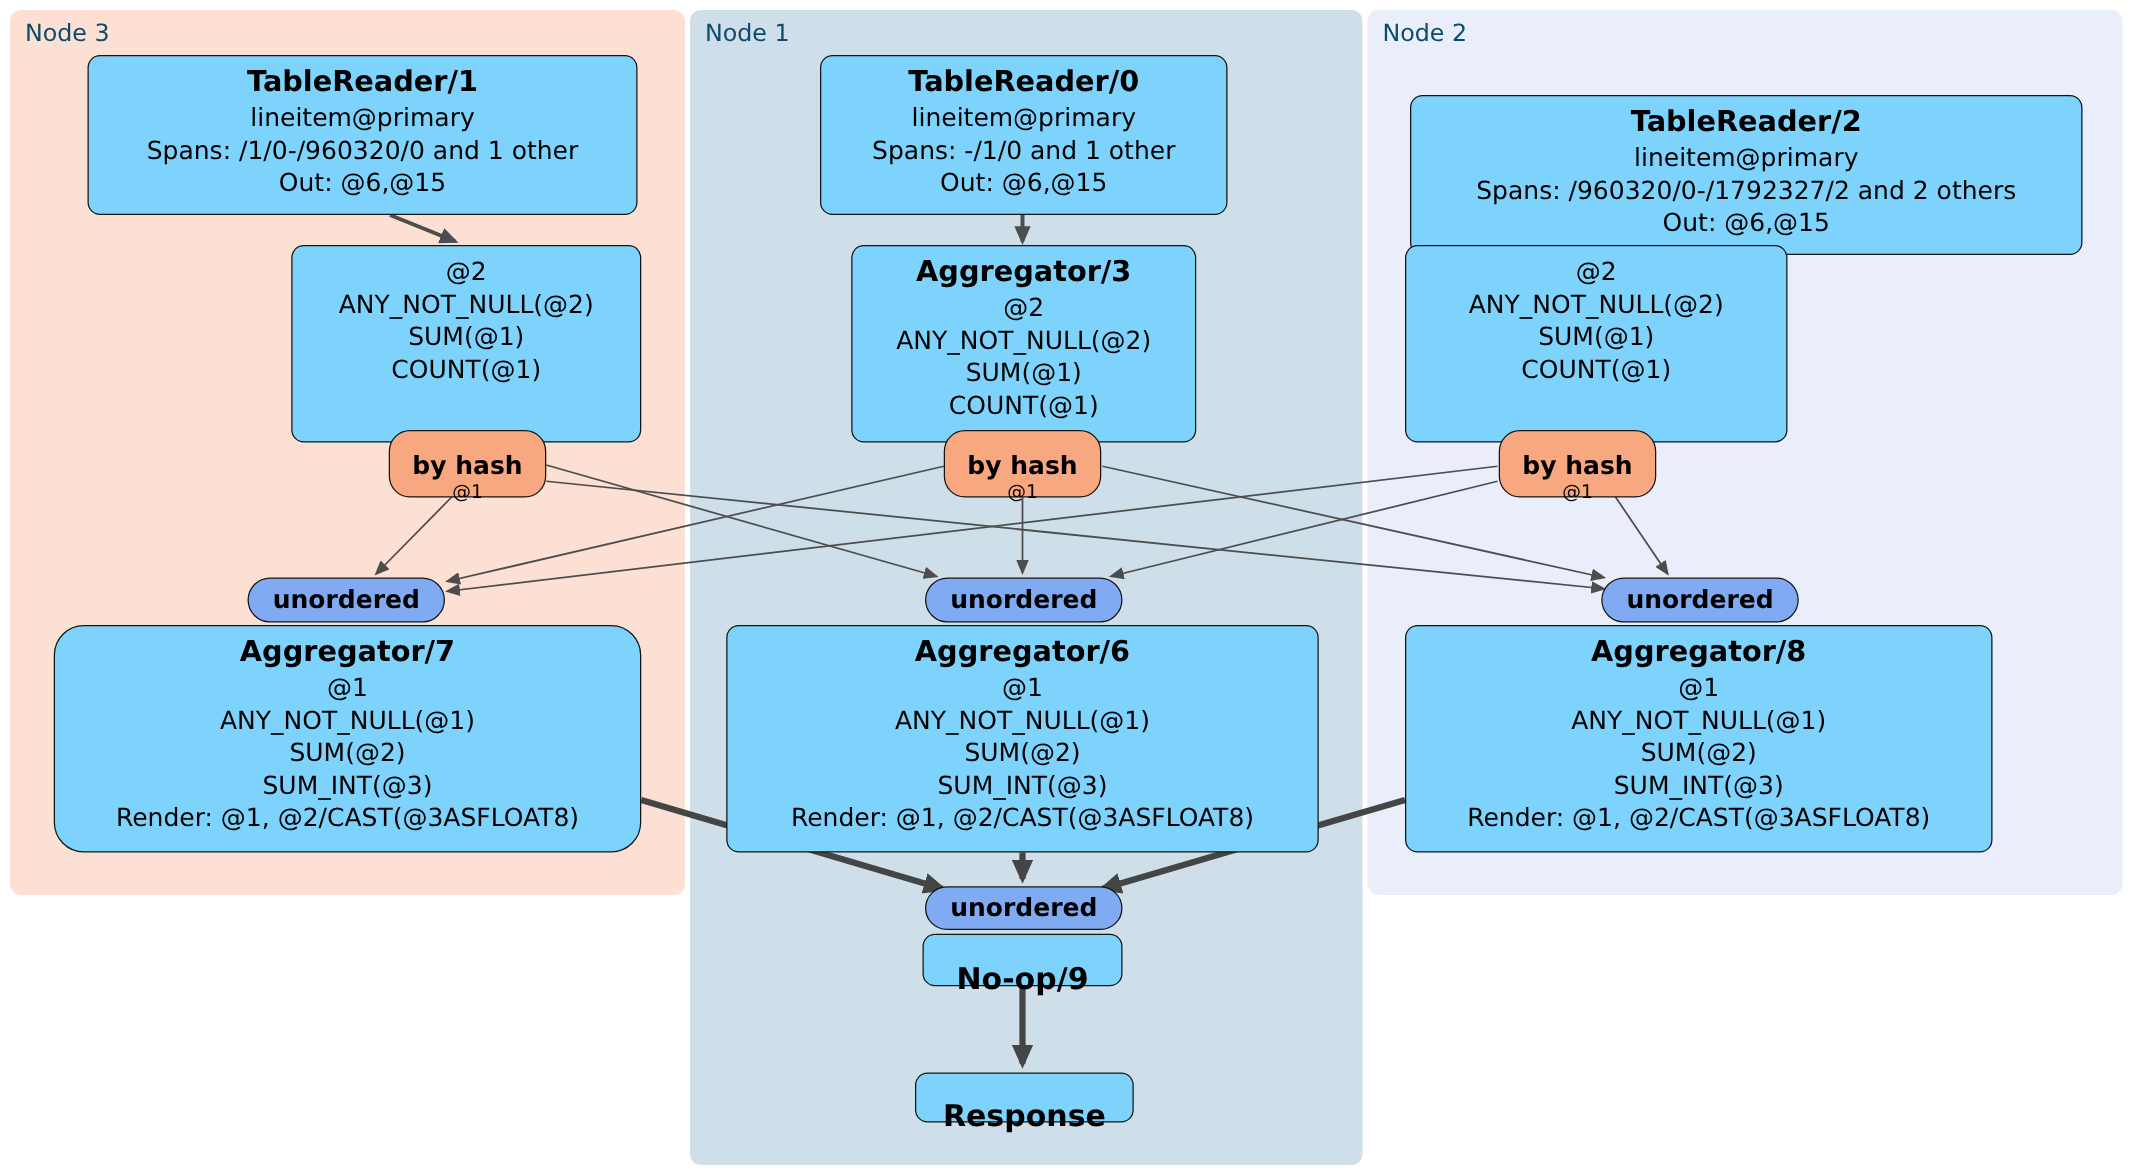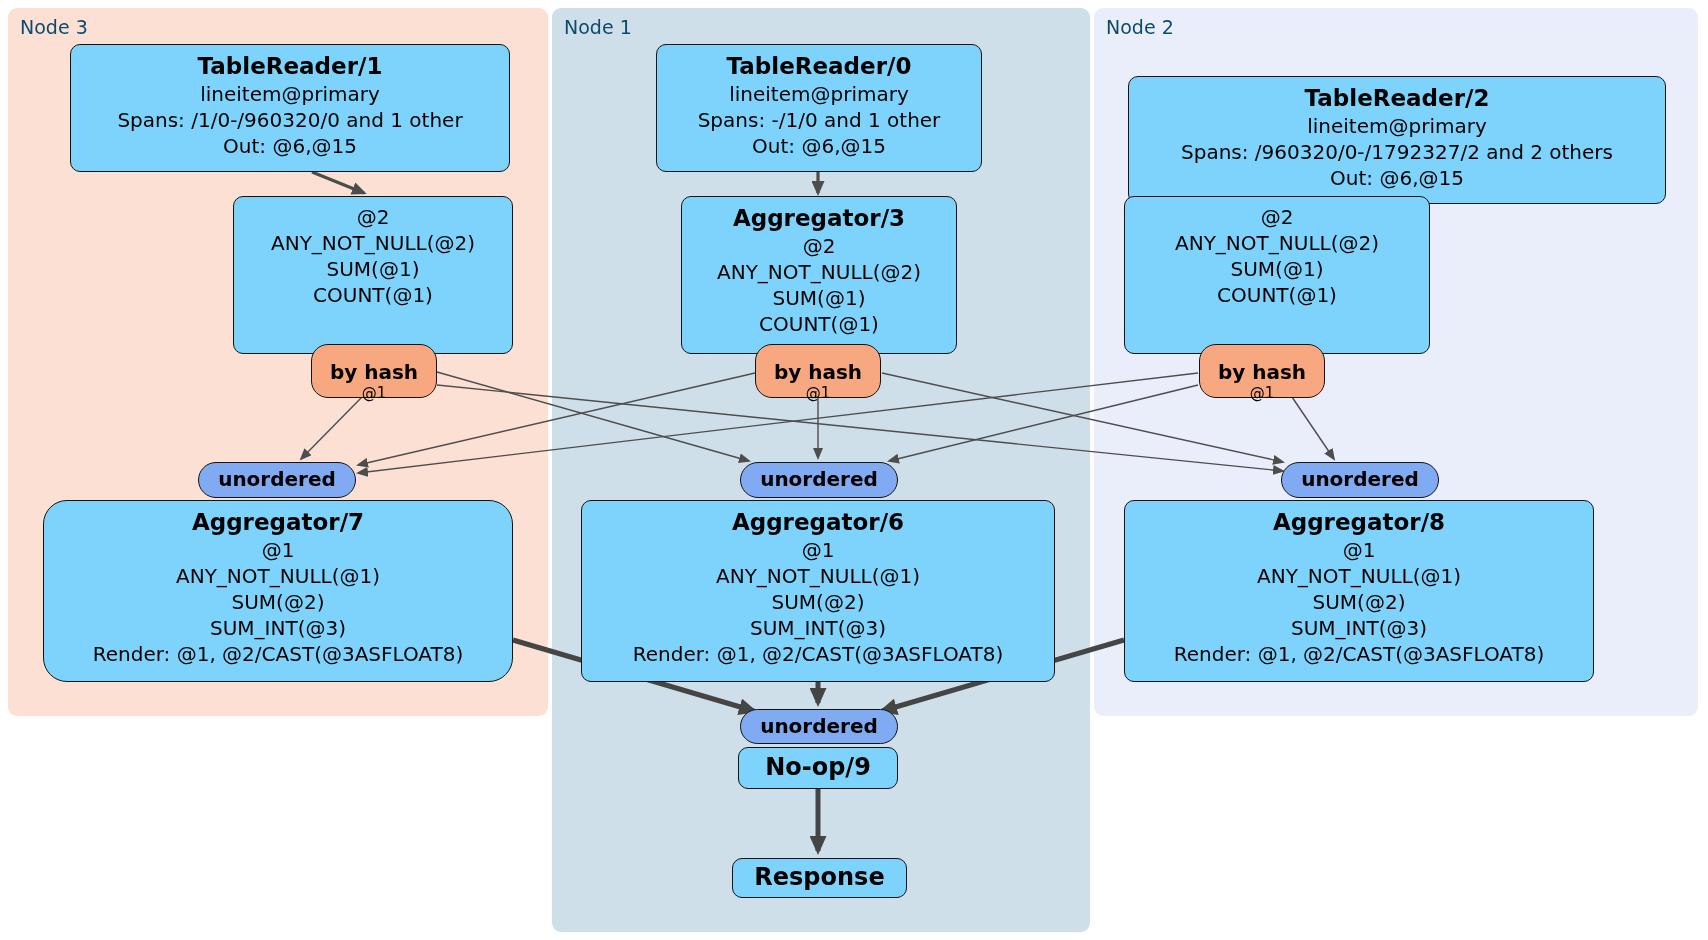--- a/index.html
+++ b/index.html
@@ -18,21 +18,21 @@
 
   .router{position:absolute;background:#f7a880;border:1.7px solid #141414;border-radius:17px;
           text-align:center;box-sizing:border-box;padding-top:15px;}
   .router .rlabel{font-weight:bold;font-size:20px;line-height:24px;}
   .router .rsub{font-size:15px;line-height:19px;}
 
   .sync{position:absolute;background:#80aaf2;border:1.7px solid #141414;border-radius:18px;
         text-align:center;box-sizing:border-box;}
   .sync .slabel{font-weight:bold;font-size:20px;line-height:32px;}
 
-  .terminal{padding-top:0;}
+  .terminal{padding-top:16px;}
   .terminal .title{font-size:24px;}
 
   
   #region-node3{left:8px;top:8px;width:540px;height:708px;background:#fbe0d3;}
   #region-node1{left:552px;top:8px;width:538px;height:924px;background:#cfdfe9;}
   #region-node2{left:1094px;top:8px;width:604px;height:708px;background:#e9eefa;}
 
   #tr1{left:70px;top:44px;width:440px;height:128px;}
   #tr0{left:656px;top:44px;width:326px;height:128px;}
   #tr2{left:1128px;top:44px;width:538px;height:128px;margin-top:32px;}

